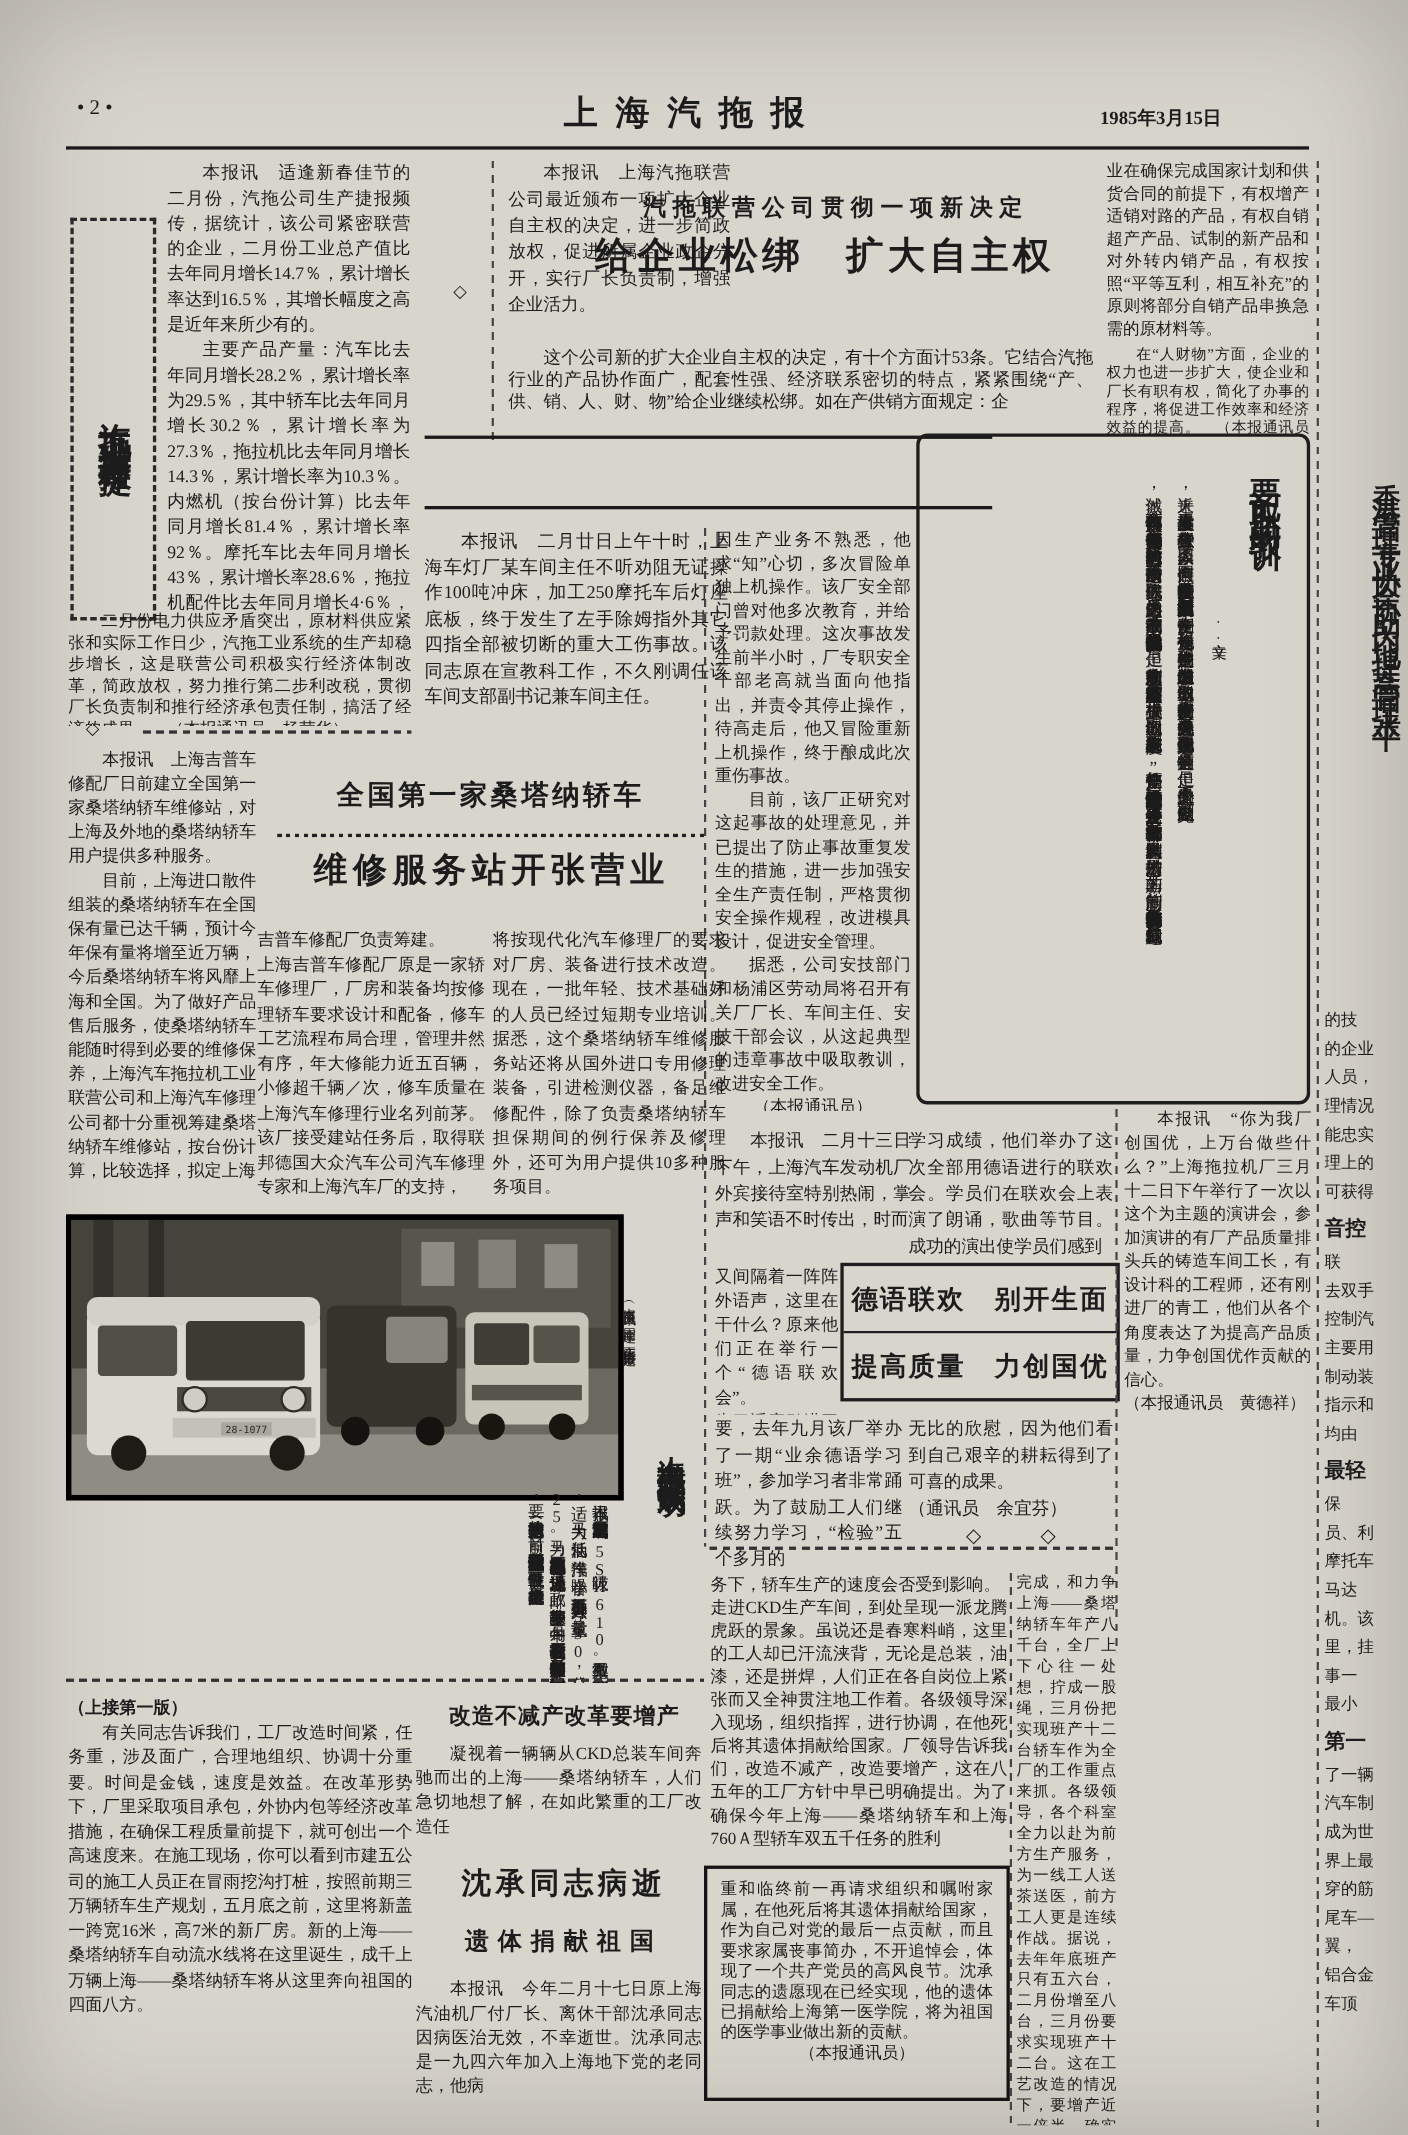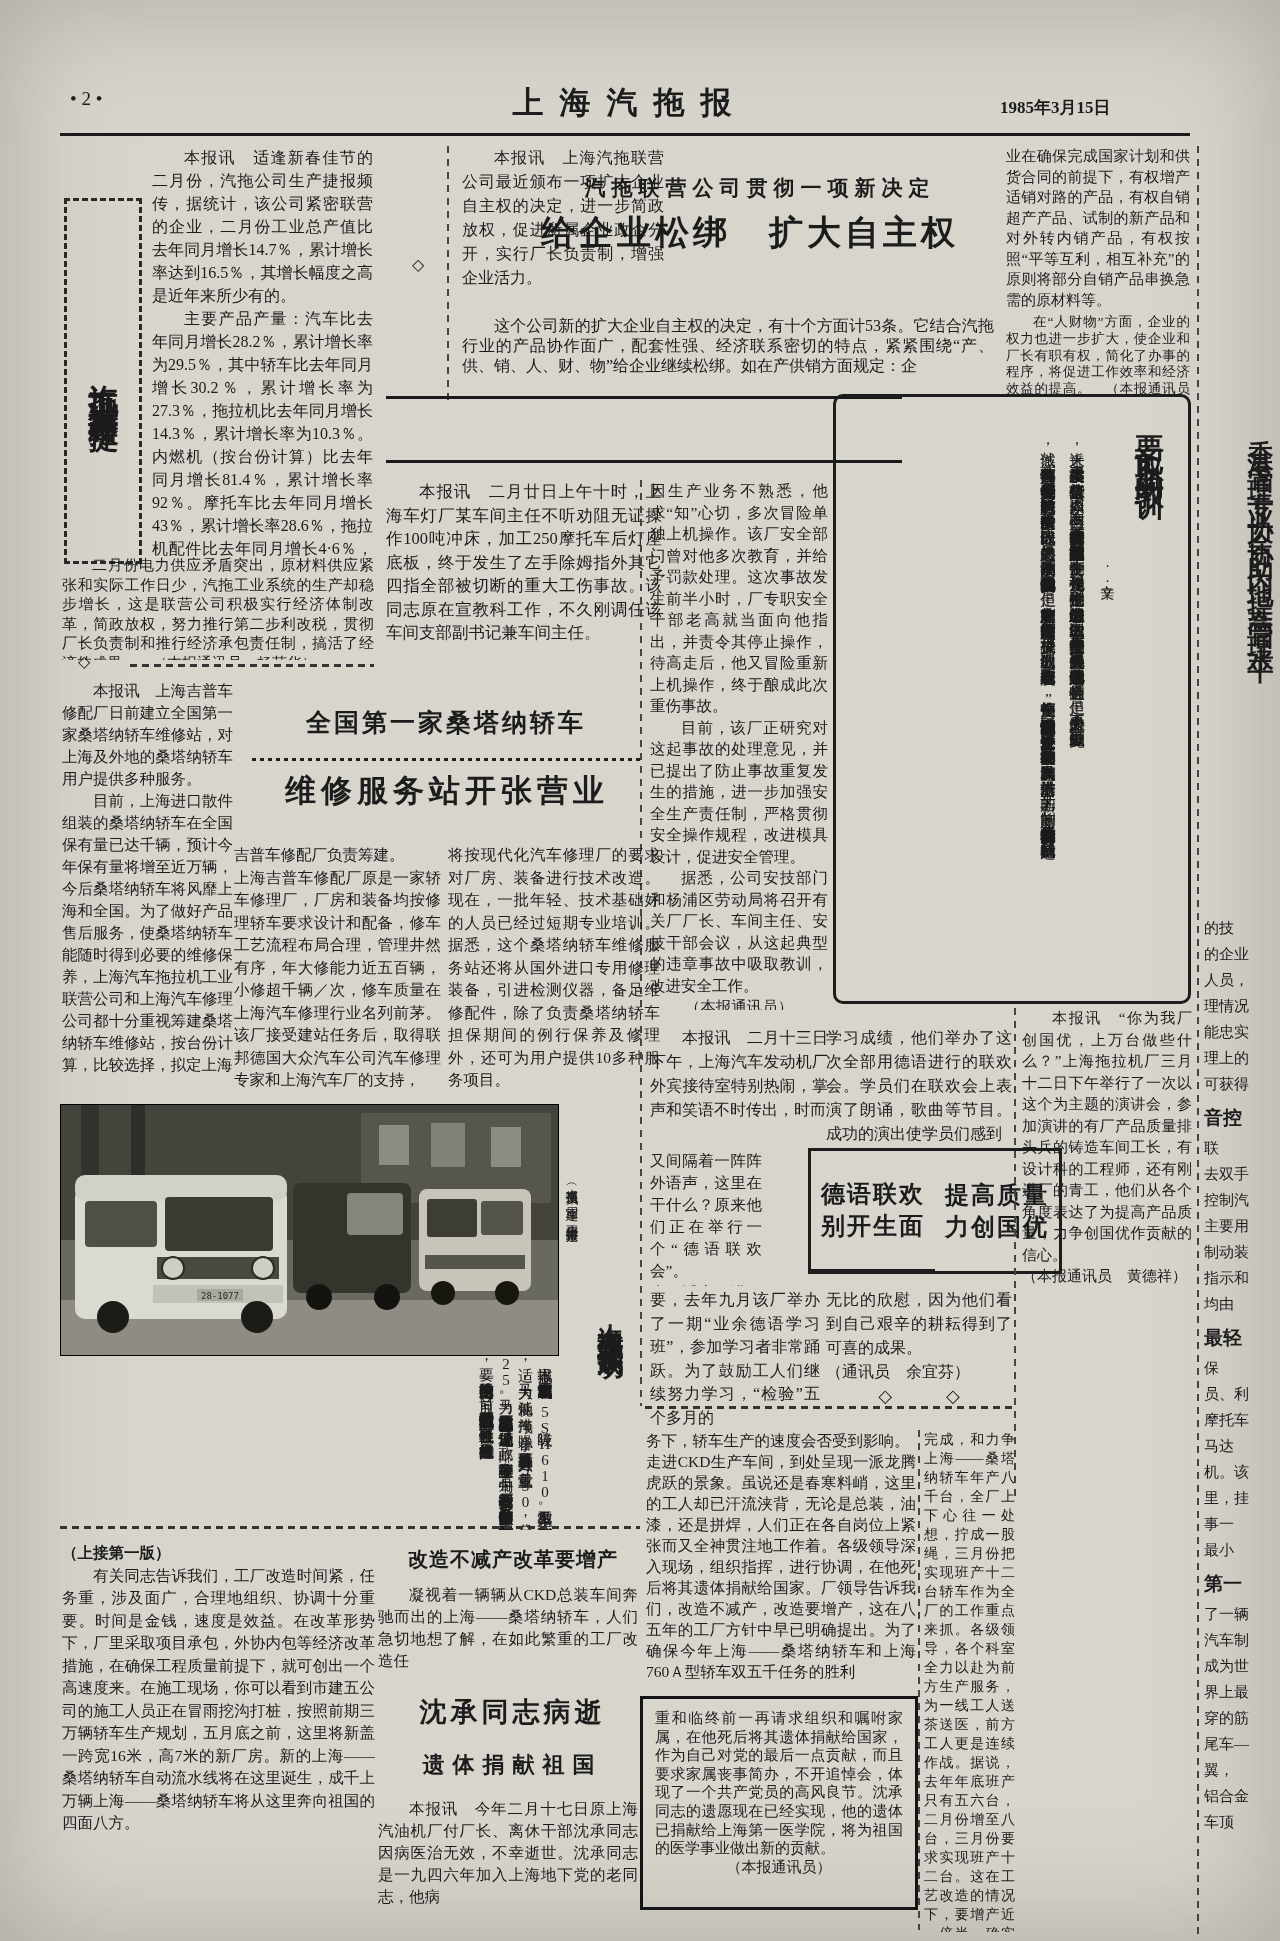--- a/index.html
+++ b/index.html
@@ -128,21 +128,21 @@
 
   <div class="abs headline" style="left:262px;top:706px;width:368px;font-size:25px;letter-spacing:3px;">全国第一家桑塔纳轿车</div>
   <div class="abs dotrule" style="left:252px;top:758px;width:390px;height:3px;"></div>
   <div class="abs headline" style="left:252px;top:770px;width:390px;font-size:31px;letter-spacing:5px;">维修服务站开张营业</div>
   <div class="abs body-text pre" style="left:234px;top:844px;width:207px;height:252px;font-size:15.5px;line-height:22.5px;">吉普车修配厂负责筹建。
 上海吉普车修配厂原是一家轿车修理厂，厂房和装备均按修理轿车要求设计和配备，修车工艺流程布局合理，管理井然有序，年大修能力近五百辆，小修超千辆／次，修车质量在上海汽车修理行业名列前茅。该厂接受建站任务后，取得联邦德国大众汽车公司汽车修理专家和上海汽车厂的支持，</div>
   <div class="abs body-text" style="left:448px;top:844px;width:212px;height:252px;font-size:15.5px;line-height:22.5px;">
     <p>将按现代化汽车修理厂的要求对厂房、装备进行技术改造。现在，一批年轻、技术基础好的人员已经过短期专业培训。据悉，这个桑塔纳轿车维修服务站还将从国外进口专用修理装备，引进检测仪器，备足维修配件，除了负责桑塔纳轿车担保期间的例行保养及修理外，还可为用户提供10多种服务项目。</p>
   </div>
 
-  <div class="abs" style="left:60px;top:1104px;width:497px;height:250px;border:1px solid #000000;background:#63625c;">
+  <div class="abs" style="left:60px;top:1104px;width:497px;height:250px;border:5px solid #000000;background:#63625c;">
     <svg width="497" height="250" viewBox="0 0 497 250">
       <rect x="0" y="0" width="497" height="250" fill="#6a695f"></rect>
       <rect x="0" y="0" width="497" height="135" fill="#44433c"></rect>
       <rect x="20" y="0" width="18" height="120" fill="#33322c"></rect>
       <rect x="70" y="0" width="14" height="125" fill="#2e2d28"></rect>
       <rect x="300" y="8" width="190" height="90" fill="#57564e"></rect>
       <rect x="318" y="20" width="30" height="40" fill="#8d8c83"></rect>
       <rect x="370" y="18" width="34" height="44" fill="#83827a"></rect>
       <rect x="430" y="22" width="30" height="40" fill="#8d8c83"></rect>
       <rect x="0" y="195" width="497" height="55" fill="#8f8d83"></rect>
@@ -182,21 +182,21 @@
   <div class="abs vtext" style="left:556px;top:1178px;width:24px;height:290px;font-size:12.5px;letter-spacing:1px;">（本报通讯员　周建军、庄正华摄影报道）</div>
   <div class="abs vtext headline" style="left:582px;top:1160px;width:46px;height:318px;font-size:26px;letter-spacing:3px;">上海微型工具车试制成功</div>
   <div class="abs vtext" style="left:40px;top:1356px;width:514px;height:174px;font-size:15px;line-height:19.5px;overflow:hidden;text-align:justify;">本报讯　第三汽车底盘厂最近试制成功山鹰牌0·5吨级SH610微型工具车。该车造型新颖，乘坐舒适，马力大，油耗低，排气净，噪音小，耗油量百公里不过六升，载重量530公斤，最大输出功率25马力。上海第三汽车底盘厂在微型工具车的基础上，还成功地设计了保温、邮政、敞篷等多种变型车。二月中旬，首批看样征询会在该厂召开，有关部门的领导和专家参加了评审，一致同意把生产微型车作为加快上海汽车工业发展，满足市场需要，改善交通运输的措施之一。目前，第三汽车底盘厂正会同有关部门对该车进行性能试验和5万公里可靠性试验。今年将形成批量生产能力。</div>
 
   <div class="abs chain" style="left:640px;top:1026px;height:380px;"></div>
   <div class="abs body-text" style="left:650px;top:1026px;width:178px;height:122px;font-size:16px;line-height:24px;">
     <p class="ind">本报讯　二月十三日下午，上海汽车发动机厂外宾接待室特别热闹，掌声和笑语不时传出，时而</p>
   </div>
   <div class="abs body-text pre" style="left:650px;top:1150px;width:112px;height:136px;font-size:15.5px;line-height:22px;">又间隔着一阵阵外语声，这里在干什么？原来他们正在举行一个“德语联欢会”。
 为了适应引进工作的需</div>
-  <div class="abs boxed" style="left:764px;top:1148px;width:248px;height:120px;display:flex;flex-direction:row;margin-left:44px;">
+  <div class="abs boxed" style="left:764px;top:1148px;width:248px;height:120px;display:flex;flex-direction:column;">
     <div class="headline" style="flex:1;display:flex;align-items:center;justify-content:center;font-size:24px;letter-spacing:2px;border-bottom:2px solid #1d1d1d;">德语联欢　别开生面</div>
     <div class="headline" style="flex:1;display:flex;align-items:center;justify-content:center;font-size:24px;letter-spacing:2px;">提高质量　力创国优</div>
   </div>
   <div class="abs body-text" style="left:826px;top:1026px;width:186px;height:122px;font-size:16px;line-height:24px;">
     <p>学习成绩，他们举办了这次全部用德语进行的联欢会。学员们在联欢会上表演了朗诵，歌曲等节目。成功的演出使学员们感到</p>
   </div>
   <div class="abs body-text" style="left:650px;top:1288px;width:170px;height:214px;font-size:16px;line-height:23.5px;">
     <p>要，去年九月该厂举办了一期“业余德语学习班”，参加学习者非常踊跃。为了鼓励工人们继续努力学习，“检验”五个多月的</p>
   </div>
   <div class="abs body-text" style="left:826px;top:1288px;width:186px;height:175px;font-size:16px;line-height:24px;">

